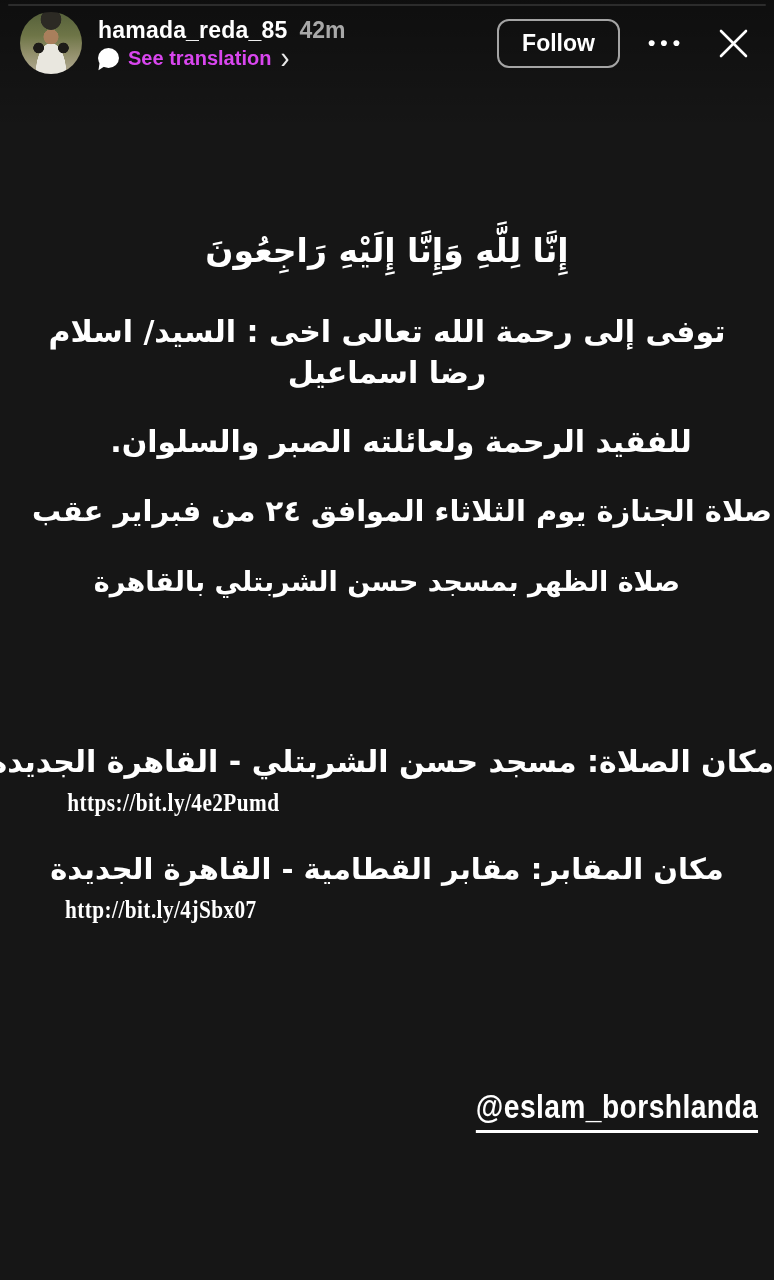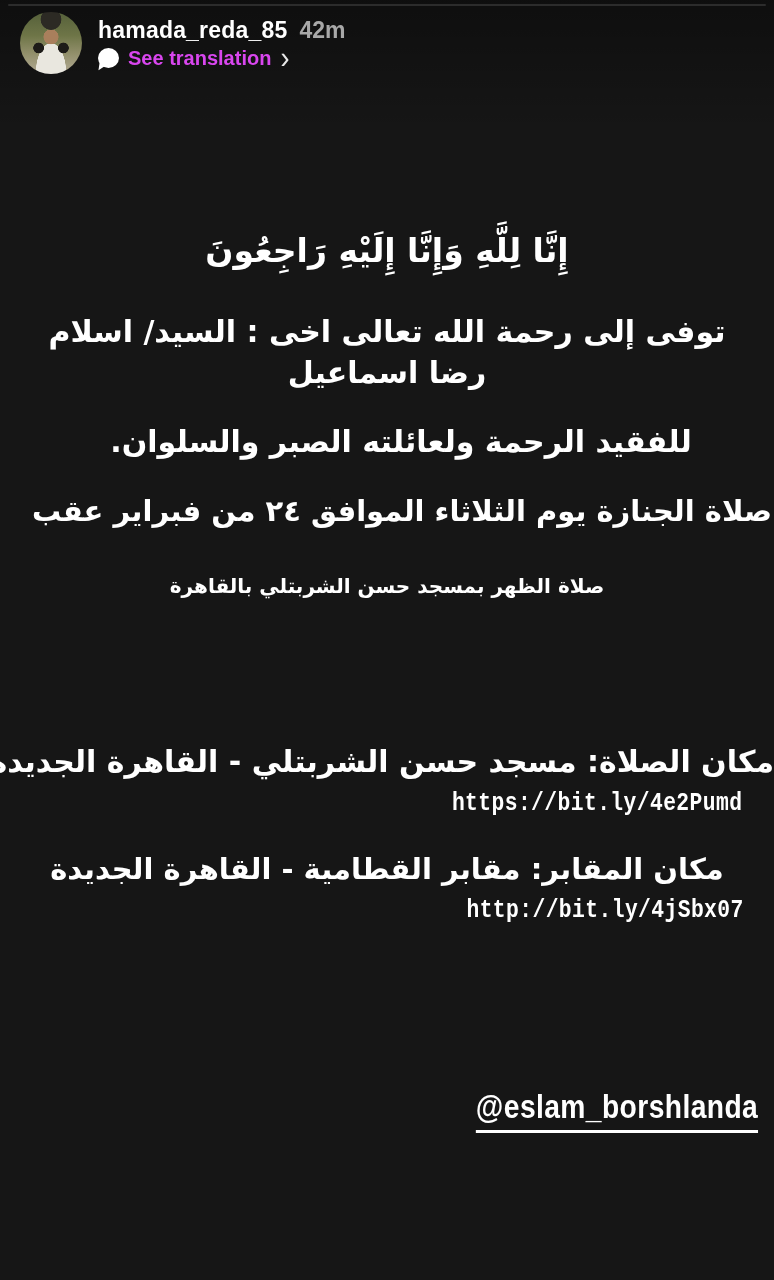--- a/index.html
+++ b/index.html
@@ -70,28 +70,28 @@
   .ar {
     position: absolute; left: 0; right: 0; text-align: center;
     direction: rtl; color: #ffffff;
     font-family: "DejaVu Sans", sans-serif; font-weight: 700;
   }
   .istirja      { top: 231px; font-size: 33px; white-space: nowrap; letter-spacing: 1px; }
   .announce     { top: 311px; font-size: 30px; line-height: 1.38;
                   left: 37px; right: 37px; }
   .condolence   { top: 424px; font-size: 30px; white-space: nowrap; padding-left: 28px; }
   .funeral-time { top: 494px; font-size: 29px; white-space: nowrap; margin-left: 30px; }
-  .funeral-place{ top: 566px; font-size: 20px; white-space: nowrap; margin-top: 8px; }
+  .funeral-place{ top: 566px; font-size: 27px; white-space: nowrap; }
   .burial       { top: 631px; font-size: 29px; line-height: 1.38;
                   left: 45px; right: 45px; }
   .prayer-loc   { top: 744px; font-size: 30px; white-space: nowrap; }
   .cemetery-loc { top: 852px; font-size: 29px; white-space: nowrap; }
 
-  .url-line { position: absolute; left: 0; right: 0; text-align: right;
-    font-family: Liberation Mono, monospace; margin-left: 44px; }
+  .url-line { position: absolute; left: 0; right: 0; text-align: left;
+    font-family: Liberation Serif, serif; margin-left: 44px; }
   .url-line span {
     display: inline-block; transform: scaleX(0.82); transform-origin: 50% 50%;
     font-size: 26px; font-weight: 700; color: #fff; letter-spacing: 0.5px;
   }
   .url-1 { top: 788px; }
   .url-2 { top: 895px; }
 
   
   .mention {
     position: absolute; top: 1087px; right: 16px;
@@ -116,20 +116,30 @@
         <span class="username">hamada_reda_85</span>
         <span class="timestamp">42m</span>
       </div>
       <div class="translate-row">
         <span class="bubble"></span>
         <span class="translate-label">See translation</span>
         <span class="chevron">›</span>
       </div>
     </div>
 
+    <div class="actions">
+      <button class="follow-btn">Follow</button>
+      <div class="more-dots">•••</div>
+      <div class="close-x">
+        <svg width="37" height="37" viewBox="0 0 37 37">
+          <line x1="6" y1="6" x2="31" y2="31" stroke="#ffffff" stroke-width="2.6" stroke-linecap="round"></line>
+          <line x1="31" y1="6" x2="6" y2="31" stroke="#ffffff" stroke-width="2.6" stroke-linecap="round"></line>
+        </svg>
+      </div>
+    </div>
   </div>
 
   <p class="ar istirja" lang="ar">إِنَّا لِلَّهِ وَإِنَّا إِلَيْهِ رَاجِعُونَ</p>
   <p class="ar announce" lang="ar">توفى إلى رحمة الله تعالى اخى : السيد/ اسلام رضا اسماعيل</p>
   <p class="ar condolence" lang="ar">للفقيد الرحمة ولعائلته الصبر والسلوان.</p>
   <p class="ar funeral-time" lang="ar">صلاة الجنازة يوم الثلاثاء الموافق ٢٤ من فبراير عقب</p>
   <p class="ar funeral-place" lang="ar">صلاة الظهر بمسجد حسن الشربتلي بالقاهرة</p>
 
   <p class="ar prayer-loc" lang="ar">مكان الصلاة: مسجد حسن الشربتلي - القاهرة الجديدة</p>
   <div class="url-line url-1">

